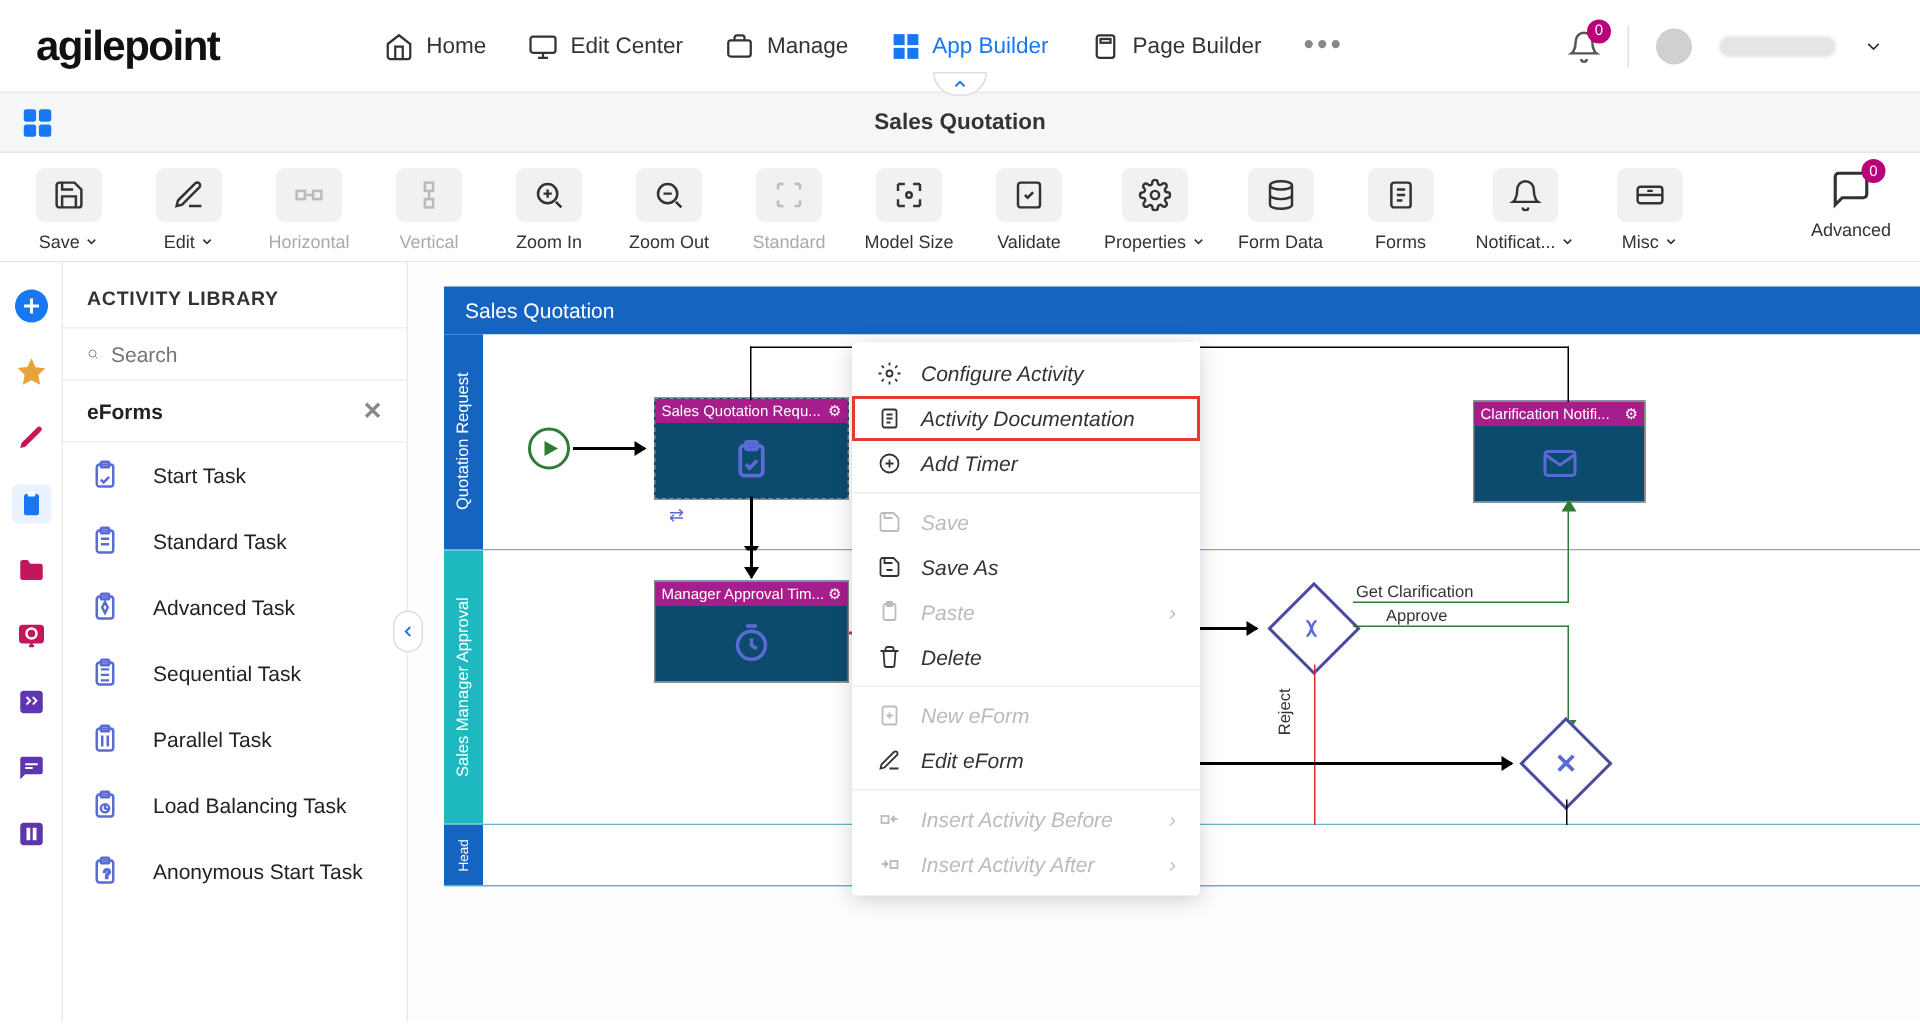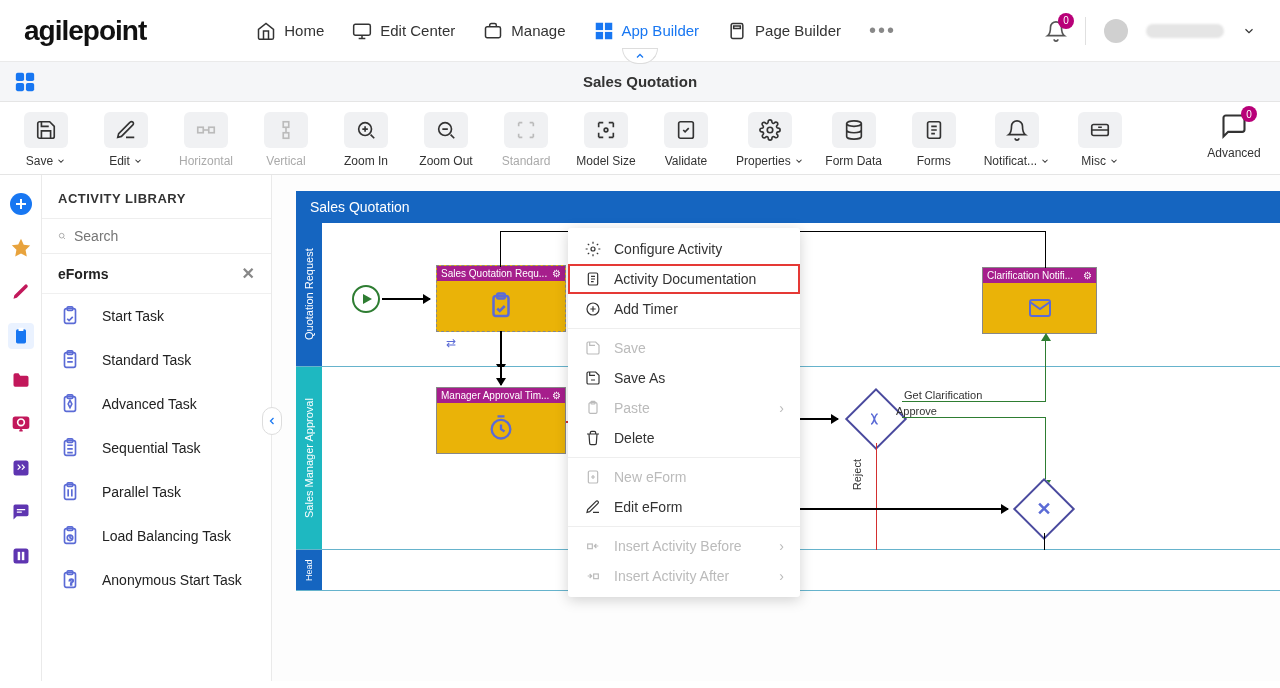--- a/index.html
+++ b/index.html
@@ -59,37 +59,37 @@
 .lane-label.teal { background: #1eb8c1; }
 .lane-body { flex: 1; position: relative; background: #fff; }
 .lane-row.r1 .lane-body { height: 143px; }
 .lane-row.r2 .lane-body { height: 182px; }
 .lane-row.r3 .lane-body, .lane-row.r3 .lane-label { height: 40px; }
 
 
 .act { position: absolute; }
 .start-circle { width: 28px; height: 28px; border: 2px solid #2e7d32; border-radius: 50%; display: flex; align-items: center; justify-content: center; }
 .start-circle::after { content: ""; border-left: 9px solid #2e7d32; border-top: 5px solid transparent; border-bottom: 5px solid transparent; margin-left: 2px; }
-.task-box { width: 130px; border: 1px dashed #888; background: #eab308; }
+.task-box { width: 130px; border: 1px dashed #888; background: #0c4a6e; }
 .task-box.solid { border-style: solid; }
 .task-title { background: #a61e8c; color: #fff; font-size: 10px; padding: 2px 4px; display: flex; align-items: center; justify-content: space-between; white-space: nowrap; overflow: hidden; }
 .task-title span:first-child { overflow: hidden; text-overflow: ellipsis; }
 .task-body { height: 50px; display: flex; align-items: center; justify-content: center; }
 .gear-mini { font-size: 10px; }
 .arrow-h { position: absolute; height: 2px; background: #000; }
 .arrow-h::after { content: ""; position: absolute; right: -1px; top: -4px; border-left: 8px solid #000; border-top: 5px solid transparent; border-bottom: 5px solid transparent; }
 .arrow-v { position: absolute; width: 2px; background: #000; }
 .arrow-v::after { content: ""; position: absolute; bottom: -1px; left: -4px; border-top: 8px solid #000; border-left: 5px solid transparent; border-right: 5px solid transparent; }
 .swap-icn { position: absolute; font-size: 12px; color: #5b6bd6; }
 
 .diamond { width: 44px; height: 44px; border: 2px solid #4a4a9e; transform: rotate(45deg); background: #fff; position: absolute; }
 .diamond-inner { transform: rotate(-45deg); width: 100%; height: 100%; display: flex; align-items: center; justify-content: center; font-size: 18px; }
 
 
-.ctx-menu { position: absolute; left: 568px; top: 228px; width: 232px; background: #fff; box-shadow: 0 3px 14px rgba(0,0,0,0.18); border-radius: 3px; padding: 6px 0; z-index: 20; }
+.ctx-menu { position: absolute; left: 568px; top: 228px; width: 232px; background: #fff; box-shadow: 0 3px 14px rgba(0,0,0,0.18); border-radius: 3px; padding: 6px 0; z-index: 20; font-style: italic; }
 .ctx-item { display: flex; align-items: center; gap: 12px; padding: 7px 16px; font-size: 14px; color: #333; cursor: pointer; position: relative; }
 .ctx-item.disabled { color: #bbb; }
 .ctx-item.highlight { outline: 2px solid #e53935; outline-offset: -2px; }
 .ctx-sep { height: 1px; background: #eee; margin: 4px 0; }
 .ctx-chev { margin-left: auto; color: #bbb; }
 .ctx-icon { width: 18px; display: flex; justify-content: center; }
 
 .green-line { position: absolute; background: #2e7d32; }
 .red-line { position: absolute; background: #d32f2f; width: 1px; }
 .black-line { position: absolute; background: #000; }
@@ -560,21 +560,21 @@
           <div class="diamond" style="left:532px;top:30px">
               <div class="diamond-inner">
                 <svg width="20" height="20" viewBox="0 0 24 24" fill="none" stroke="#5b6bd6" stroke-width="2">
                   <path d="M6 6c4 0 4 12 8 12M6 18c4 0 4-12 8-12"></path>
                 </svg>
               </div>
             </div>
           <div class="arrow-h" style="left:466px;top:51px;width:50px"></div>
 
           <div style="position:absolute;left:582px;top:22px;font-size:11px">Get Clarification</div>
-          <div style="position:absolute;left:574px;top:38px;font-size:11px">Approve</div>
+          <div style="position:absolute;left:602px;top:38px;font-size:11px">Approve</div>
           <div style="position:absolute;left:529px;top:92px;font-size:11px;writing-mode:vertical-rl;transform:rotate(180deg)">Reject</div>
 
           <div class="green-line" style="left:580px;top:34px;width:144px;height:1px"></div>
           <div class="green-line" style="left:723px;top:-30px;width:1px;height:65px"></div>
           <div style="position:absolute;left:719px;top:-34px;border-bottom:8px solid #2e7d32;border-left:5px solid transparent;border-right:5px solid transparent"></div>
 
           <div class="green-line" style="left:580px;top:50px;width:144px;height:1px"></div>
           <div class="green-line" style="left:723px;top:50px;width:1px;height:65px"></div>
           <div style="position:absolute;left:719px;top:113px;border-top:8px solid #2e7d32;border-left:5px solid transparent;border-right:5px solid transparent"></div>
 

